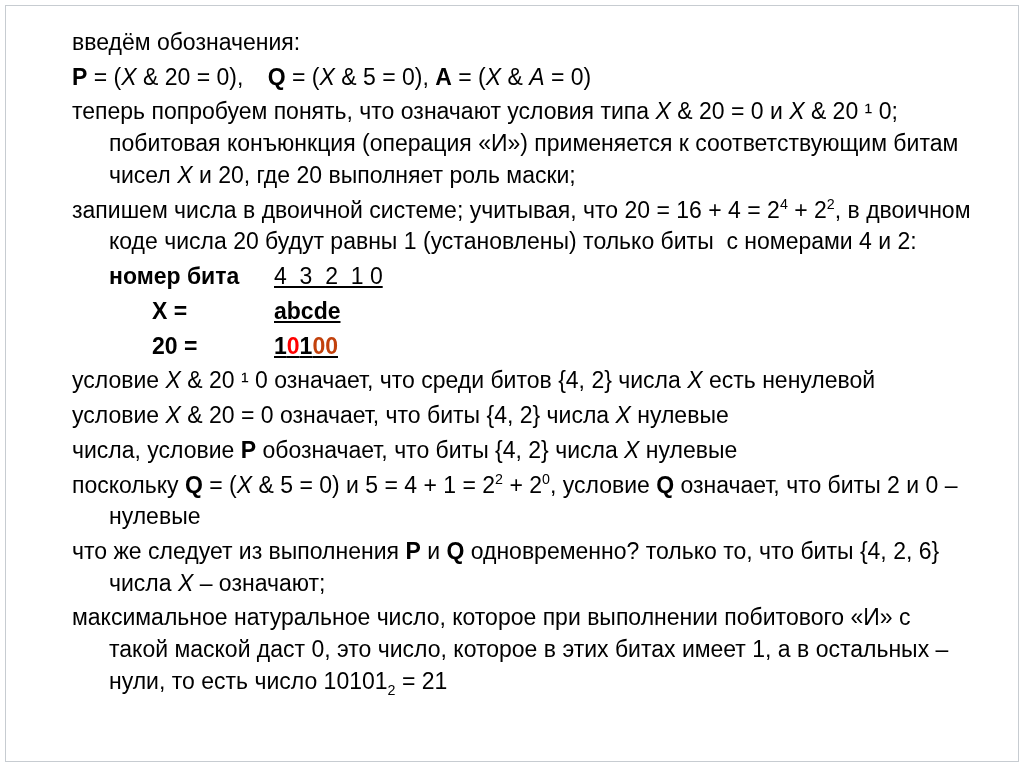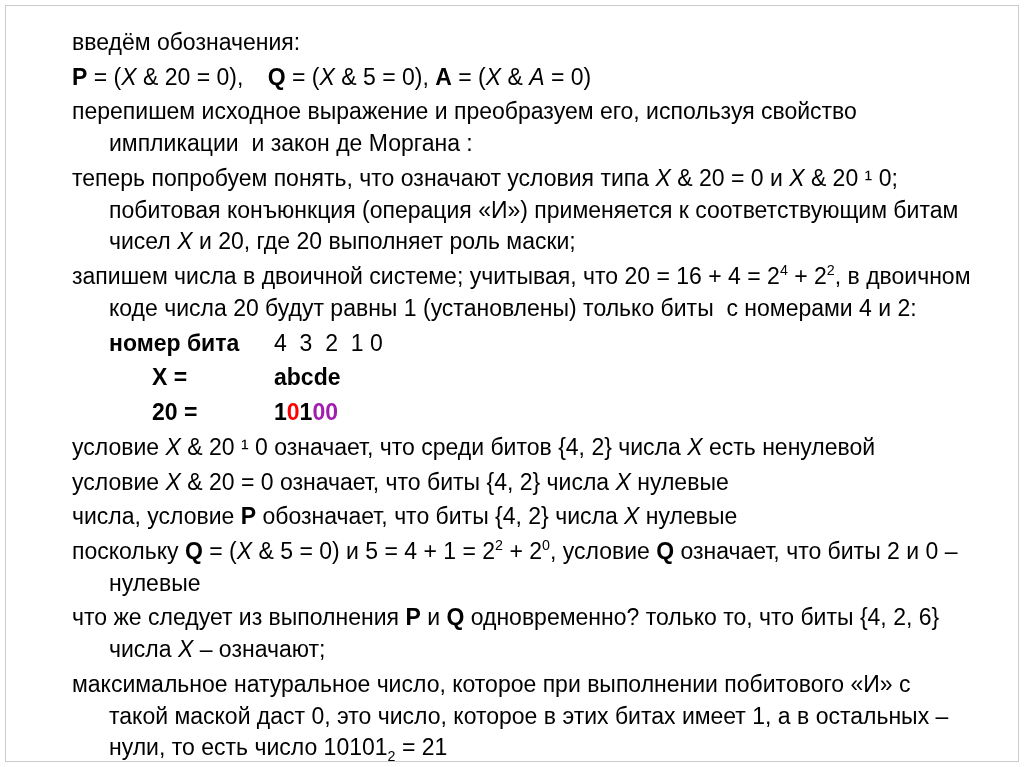--- a/index.html
+++ b/index.html
@@ -34,20 +34,21 @@
     margin-left: 9px;
   }
   .para {
     padding-left: 37px;
     text-indent: -37px;
     margin: 0 0 3px 0;
     white-space: pre-wrap;
   }
   .para.row {
     text-indent: 0;
+    text-decoration: underline;
   }
   .label-box {
     display: inline-block;
     width: 165px;
     box-sizing: border-box;
   }
   .pad { display: inline-block; }
   .b { font-weight: bold; }
   .i { font-style: italic; }
   .sup {
@@ -61,25 +62,24 @@
     line-height: 0;
   }
 </style>
 </head>
 <body>
 
 <div class="slide-frame"></div>
 <div class="content">
     <div class="para"><span class="seg">введём обозначения:</span></div>
     <div class="para"><span class="seg b">P</span><span class="seg"> = (</span><span class="seg i">X</span><span class="seg"> &amp; 20 = 0), </span><span class="pad" style="width: 18px;"></span><span class="seg b">Q</span><span class="seg"> = (</span><span class="seg i">X</span><span class="seg"> &amp; 5 = 0), </span><span class="seg b">A</span><span class="seg"> = (</span><span class="seg i">X</span><span class="seg"> &amp; </span><span class="seg i">A</span><span class="seg"> = 0)</span></div>
-    <div class="para"><span class="seg">перепишем исходное выражение и преобразуем его, используя свойство импликации  и закон де Моргана :</span></div>
     <div class="para"><span class="seg">теперь попробуем понять, что означают условия типа </span><span class="seg i">X</span><span class="seg"> &amp; 20 = 0 и </span><span class="seg i">X</span><span class="seg"> &amp; 20 ¹ 0; побитовая конъюнкция (операция «И») применяется к соответствующим битам чисел </span><span class="seg i">X</span><span class="seg"> и 20, где 20 выполняет роль маски;</span></div>
     <div class="para"><span class="seg">запишем числа в двоичной системе; учитывая, что 20 = 16 + 4 = 2</span><span class="seg sup">4</span><span class="seg"> + 2</span><span class="seg sup">2</span><span class="seg">, в двоичном коде числа 20 будут равны 1 (установлены) только биты  с номерами 4 и 2:</span></div>
     <div class="para row"><span class="label-box"><span class="seg b">номер бита</span></span><span class="seg">4  3  2  1 0</span></div>
     <div class="para row"><span class="label-box" style="padding-left: 43px;"><span class="seg b">X =</span></span><span class="seg b">abcde</span></div>
-    <div class="para row"><span class="label-box" style="padding-left: 43px;"><span class="seg b">20 =</span></span><span class="seg b">1</span><span class="seg b" style="color: rgb(255, 0, 0);">0</span><span class="seg b">1</span><span class="seg b" style="color: #a21caf;">00</span></div>
+    <div class="para row"><span class="label-box" style="padding-left: 43px;"><span class="seg b">20 =</span></span><span class="seg b">1</span><span class="seg b" style="color: rgb(255, 0, 0);">0</span><span class="seg b">1</span><span class="seg b" style="color: #c2410c;">00</span></div>
     <div class="para"><span class="seg">условие </span><span class="seg i">X</span><span class="seg"> &amp; 20 ¹ 0 означает, что среди битов {4, 2} числа </span><span class="seg i">X</span><span class="seg"> есть ненулевой</span></div>
     <div class="para"><span class="seg">условие </span><span class="seg i">X</span><span class="seg"> &amp; 20 = 0 означает, что биты {4, 2} числа </span><span class="seg i">X</span><span class="seg"> нулевые</span></div>
     <div class="para"><span class="seg">числа, условие </span><span class="seg b">P</span><span class="seg"> обозначает, что биты {4, 2} числа </span><span class="seg i">X</span><span class="seg"> нулевые</span></div>
     <div class="para"><span class="seg">поскольку </span><span class="seg b">Q</span><span class="seg"> = (</span><span class="seg i">X</span><span class="seg"> &amp; 5 = 0) и 5 = 4 + 1 = 2</span><span class="seg sup">2</span><span class="seg"> + 2</span><span class="seg sup">0</span><span class="seg">, условие </span><span class="seg b">Q</span><span class="seg"> означает, что биты 2 и 0 – нулевые</span></div>
     <div class="para"><span class="seg">что же следует из выполнения </span><span class="seg b">P</span><span class="seg"> и </span><span class="seg b">Q</span><span class="seg"> одновременно? только то, что биты {4, 2, 6} числа </span><span class="seg i">X</span><span class="seg"> – означают;</span></div>
     <div class="para"><span class="seg">максимальное натуральное число, которое при выполнении побитового «И» с такой маской даст 0, это число, которое в этих битах имеет 1, а в остальных – нули, то есть число 10101</span><span class="seg sub">2</span><span class="seg"> = 21</span></div>
   </div>
 
 </body></html>

